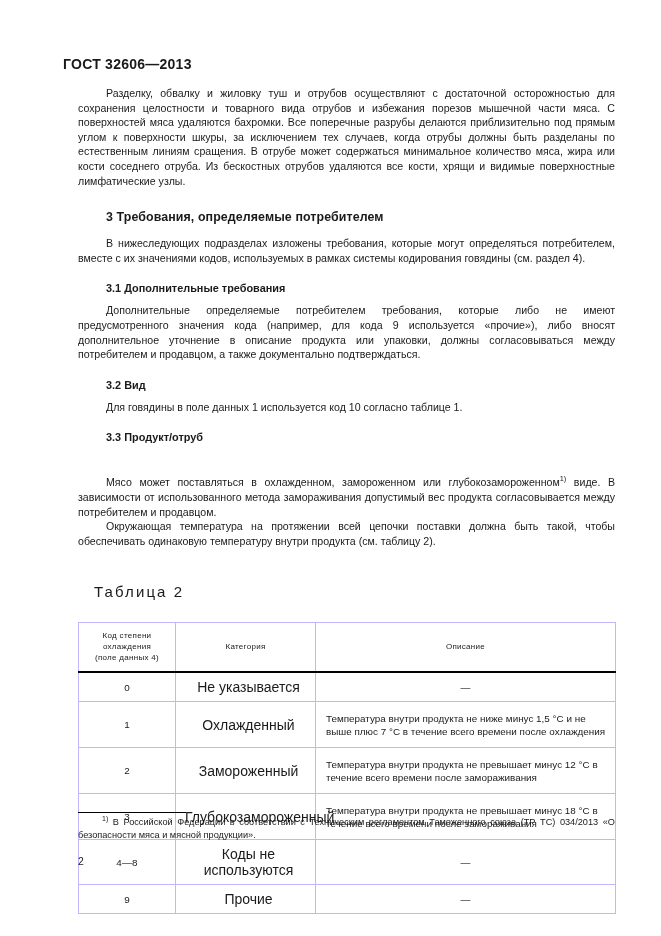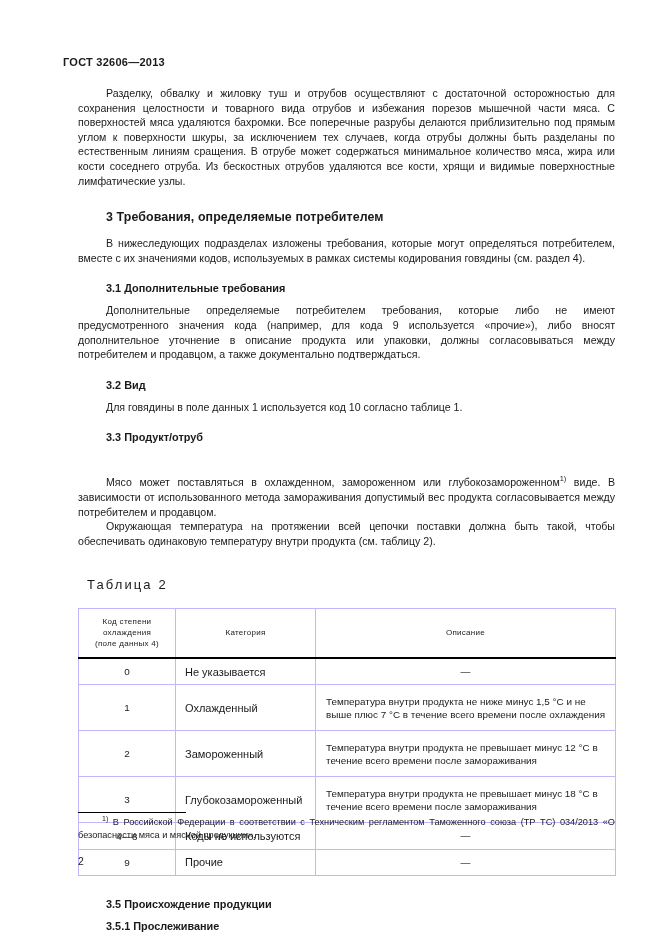--- a/index.html
+++ b/index.html
@@ -22,21 +22,21 @@
     width: 661px;
     height: 936px;
     overflow: hidden;
   }
 
   
   .runhead {
     position: absolute;
     left: 63px;
     top: 56px;
-    font-size: 11px;
+    font-size: 14px;
     font-weight: bold;
     letter-spacing: 0.25px;
     white-space: nowrap;
   }
 
   
   .content {
     position: absolute;
     left: 78px;
     top: 86px;
@@ -74,22 +74,22 @@
   }
 
   sup.fn {
     font-size: 7.4px;
     vertical-align: super;
     line-height: 0;
   }
 
   
   .tbl-caption {
-    margin: 9px;
-    font-size: 13px;
+    margin: 16px;
+    font-size: 15px;
     letter-spacing: 2.1px;
     line-height: 14px;
   }
 
   table.t2 {
     border-collapse: collapse;
     width: 537px;
     table-layout: fixed;
     margin: 0;
   }
@@ -118,22 +118,22 @@
   }
   .hd-lines { display: block; }
 
   table.t2 td.code {
     font-size: 9.9px;
     text-align: center;
     padding: 6px 3px;
     letter-spacing: 0.2px;
   }
   table.t2 td.cat {
-    font-size: 11px;
-    text-align: left;
+    font-size: 14px;
+    text-align: center;
     padding: 6px 3px 6px 9px;
   }
   table.t2 td.desc {
     font-size: 9.9px;
     line-height: 13.2px;
     text-align: left;
     padding: 6px 9px 6px 10px;
   }
   table.t2 td.desc.dash {
     text-align: center;

